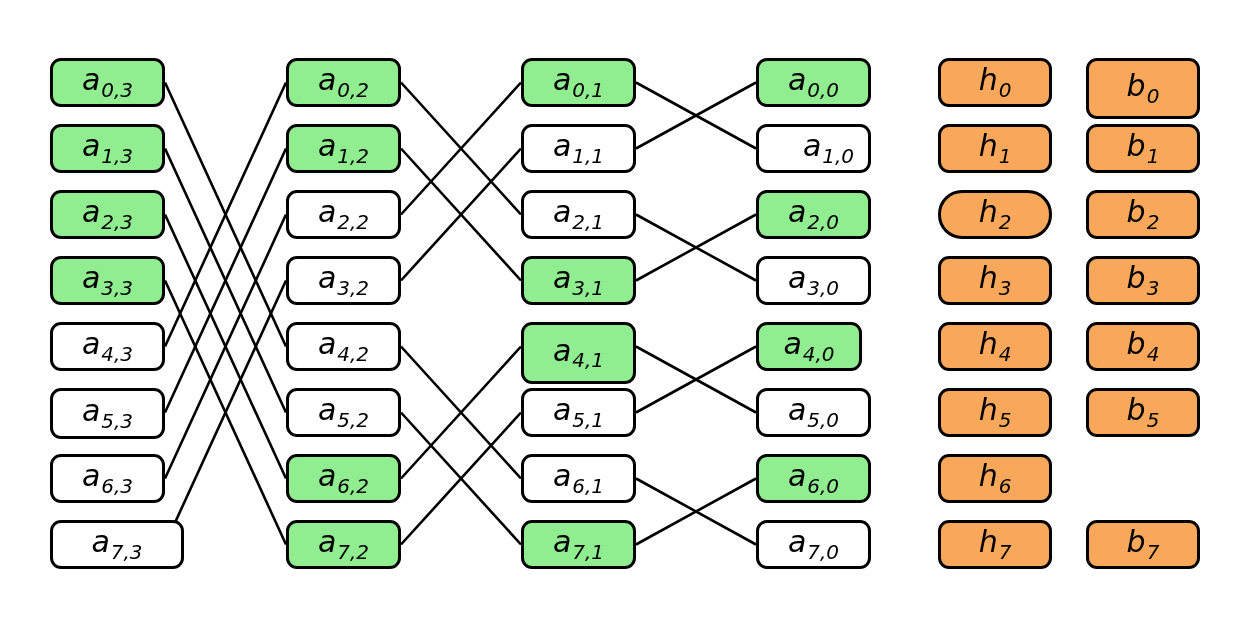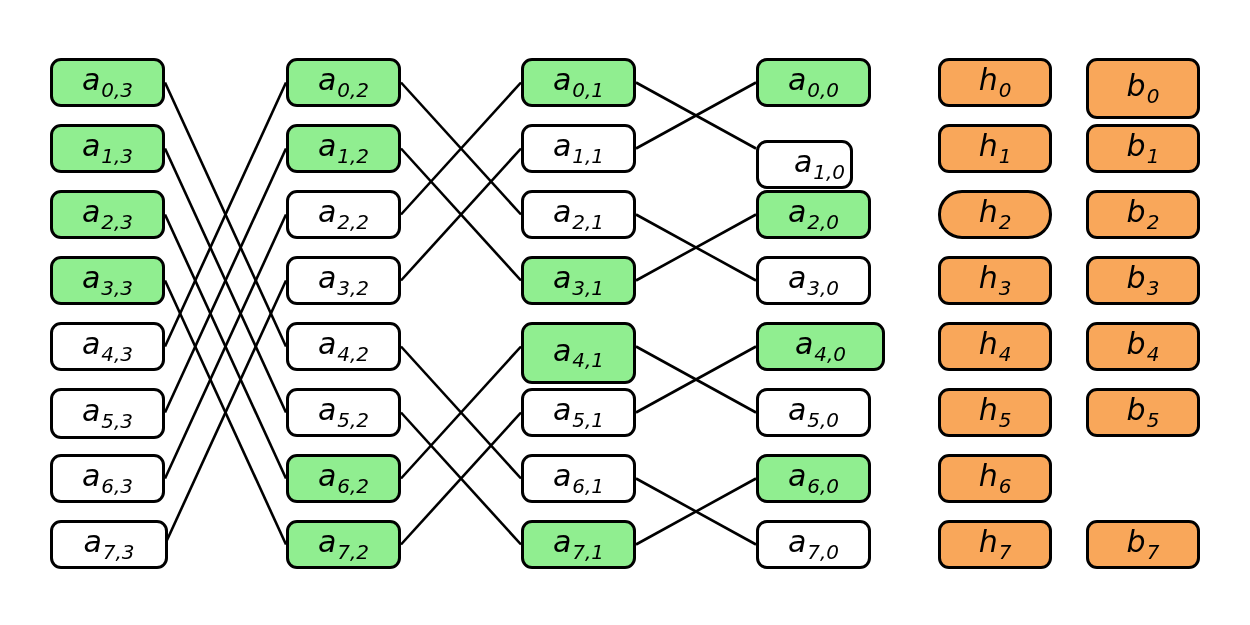--- a/index.html
+++ b/index.html
@@ -97,21 +97,21 @@
     </div>
     <div class="node" style="left: 50px; top: 322px; width: 115px; height: 49px;">
       <span class="node-label">a<span class="sub">4,3</span></span>
     </div>
     <div class="node" style="left: 50px; top: 388px; width: 115px; height: 51px;">
       <span class="node-label">a<span class="sub">5,3</span></span>
     </div>
     <div class="node" style="left: 50px; top: 454px; width: 115px; height: 49px;">
       <span class="node-label">a<span class="sub">6,3</span></span>
     </div>
-    <div class="node" style="left: 50px; top: 520px; width: 118px; height: 49px;">
+    <div class="node" style="left: 50px; top: 520px; width: 134px; height: 49px;">
       <span class="node-label">a<span class="sub">7,3</span></span>
     </div>
     <div class="node green" style="left: 286px; top: 58px; width: 115px; height: 49px;">
       <span class="node-label">a<span class="sub">0,2</span></span>
     </div>
     <div class="node green" style="left: 286px; top: 124px; width: 115px; height: 49px;">
       <span class="node-label">a<span class="sub">1,2</span></span>
     </div>
     <div class="node" style="left: 286px; top: 190px; width: 115px; height: 49px;">
       <span class="node-label">a<span class="sub">2,2</span></span>
@@ -151,30 +151,30 @@
     </div>
     <div class="node" style="left: 521px; top: 454px; width: 115px; height: 49px;">
       <span class="node-label">a<span class="sub">6,1</span></span>
     </div>
     <div class="node green" style="left: 521px; top: 520px; width: 115px; height: 49px;">
       <span class="node-label">a<span class="sub">7,1</span></span>
     </div>
     <div class="node green" style="left: 756px; top: 58px; width: 115px; height: 49px;">
       <span class="node-label">a<span class="sub">0,0</span></span>
     </div>
-    <div class="node" style="left: 756px; top: 140px; width: 97px; height: 49px; padding-left: 30px;">
+    <div class="node" style="left: 756px; top: 124px; width: 115px; height: 49px; padding-left: 30px;">
       <span class="node-label">a<span class="sub">1,0</span></span>
     </div>
     <div class="node green" style="left: 756px; top: 190px; width: 115px; height: 49px;">
       <span class="node-label">a<span class="sub">2,0</span></span>
     </div>
     <div class="node" style="left: 756px; top: 256px; width: 115px; height: 49px;">
       <span class="node-label">a<span class="sub">3,0</span></span>
     </div>
-    <div class="node green" style="left: 756px; top: 322px; width: 129px; height: 49px;">
+    <div class="node green" style="left: 756px; top: 322px; width: 106px; height: 49px;">
       <span class="node-label">a<span class="sub">4,0</span></span>
     </div>
     <div class="node" style="left: 756px; top: 388px; width: 115px; height: 49px;">
       <span class="node-label">a<span class="sub">5,0</span></span>
     </div>
     <div class="node green" style="left: 756px; top: 454px; width: 115px; height: 49px;">
       <span class="node-label">a<span class="sub">6,0</span></span>
     </div>
     <div class="node" style="left: 756px; top: 520px; width: 115px; height: 49px;">
       <span class="node-label">a<span class="sub">7,0</span></span>

